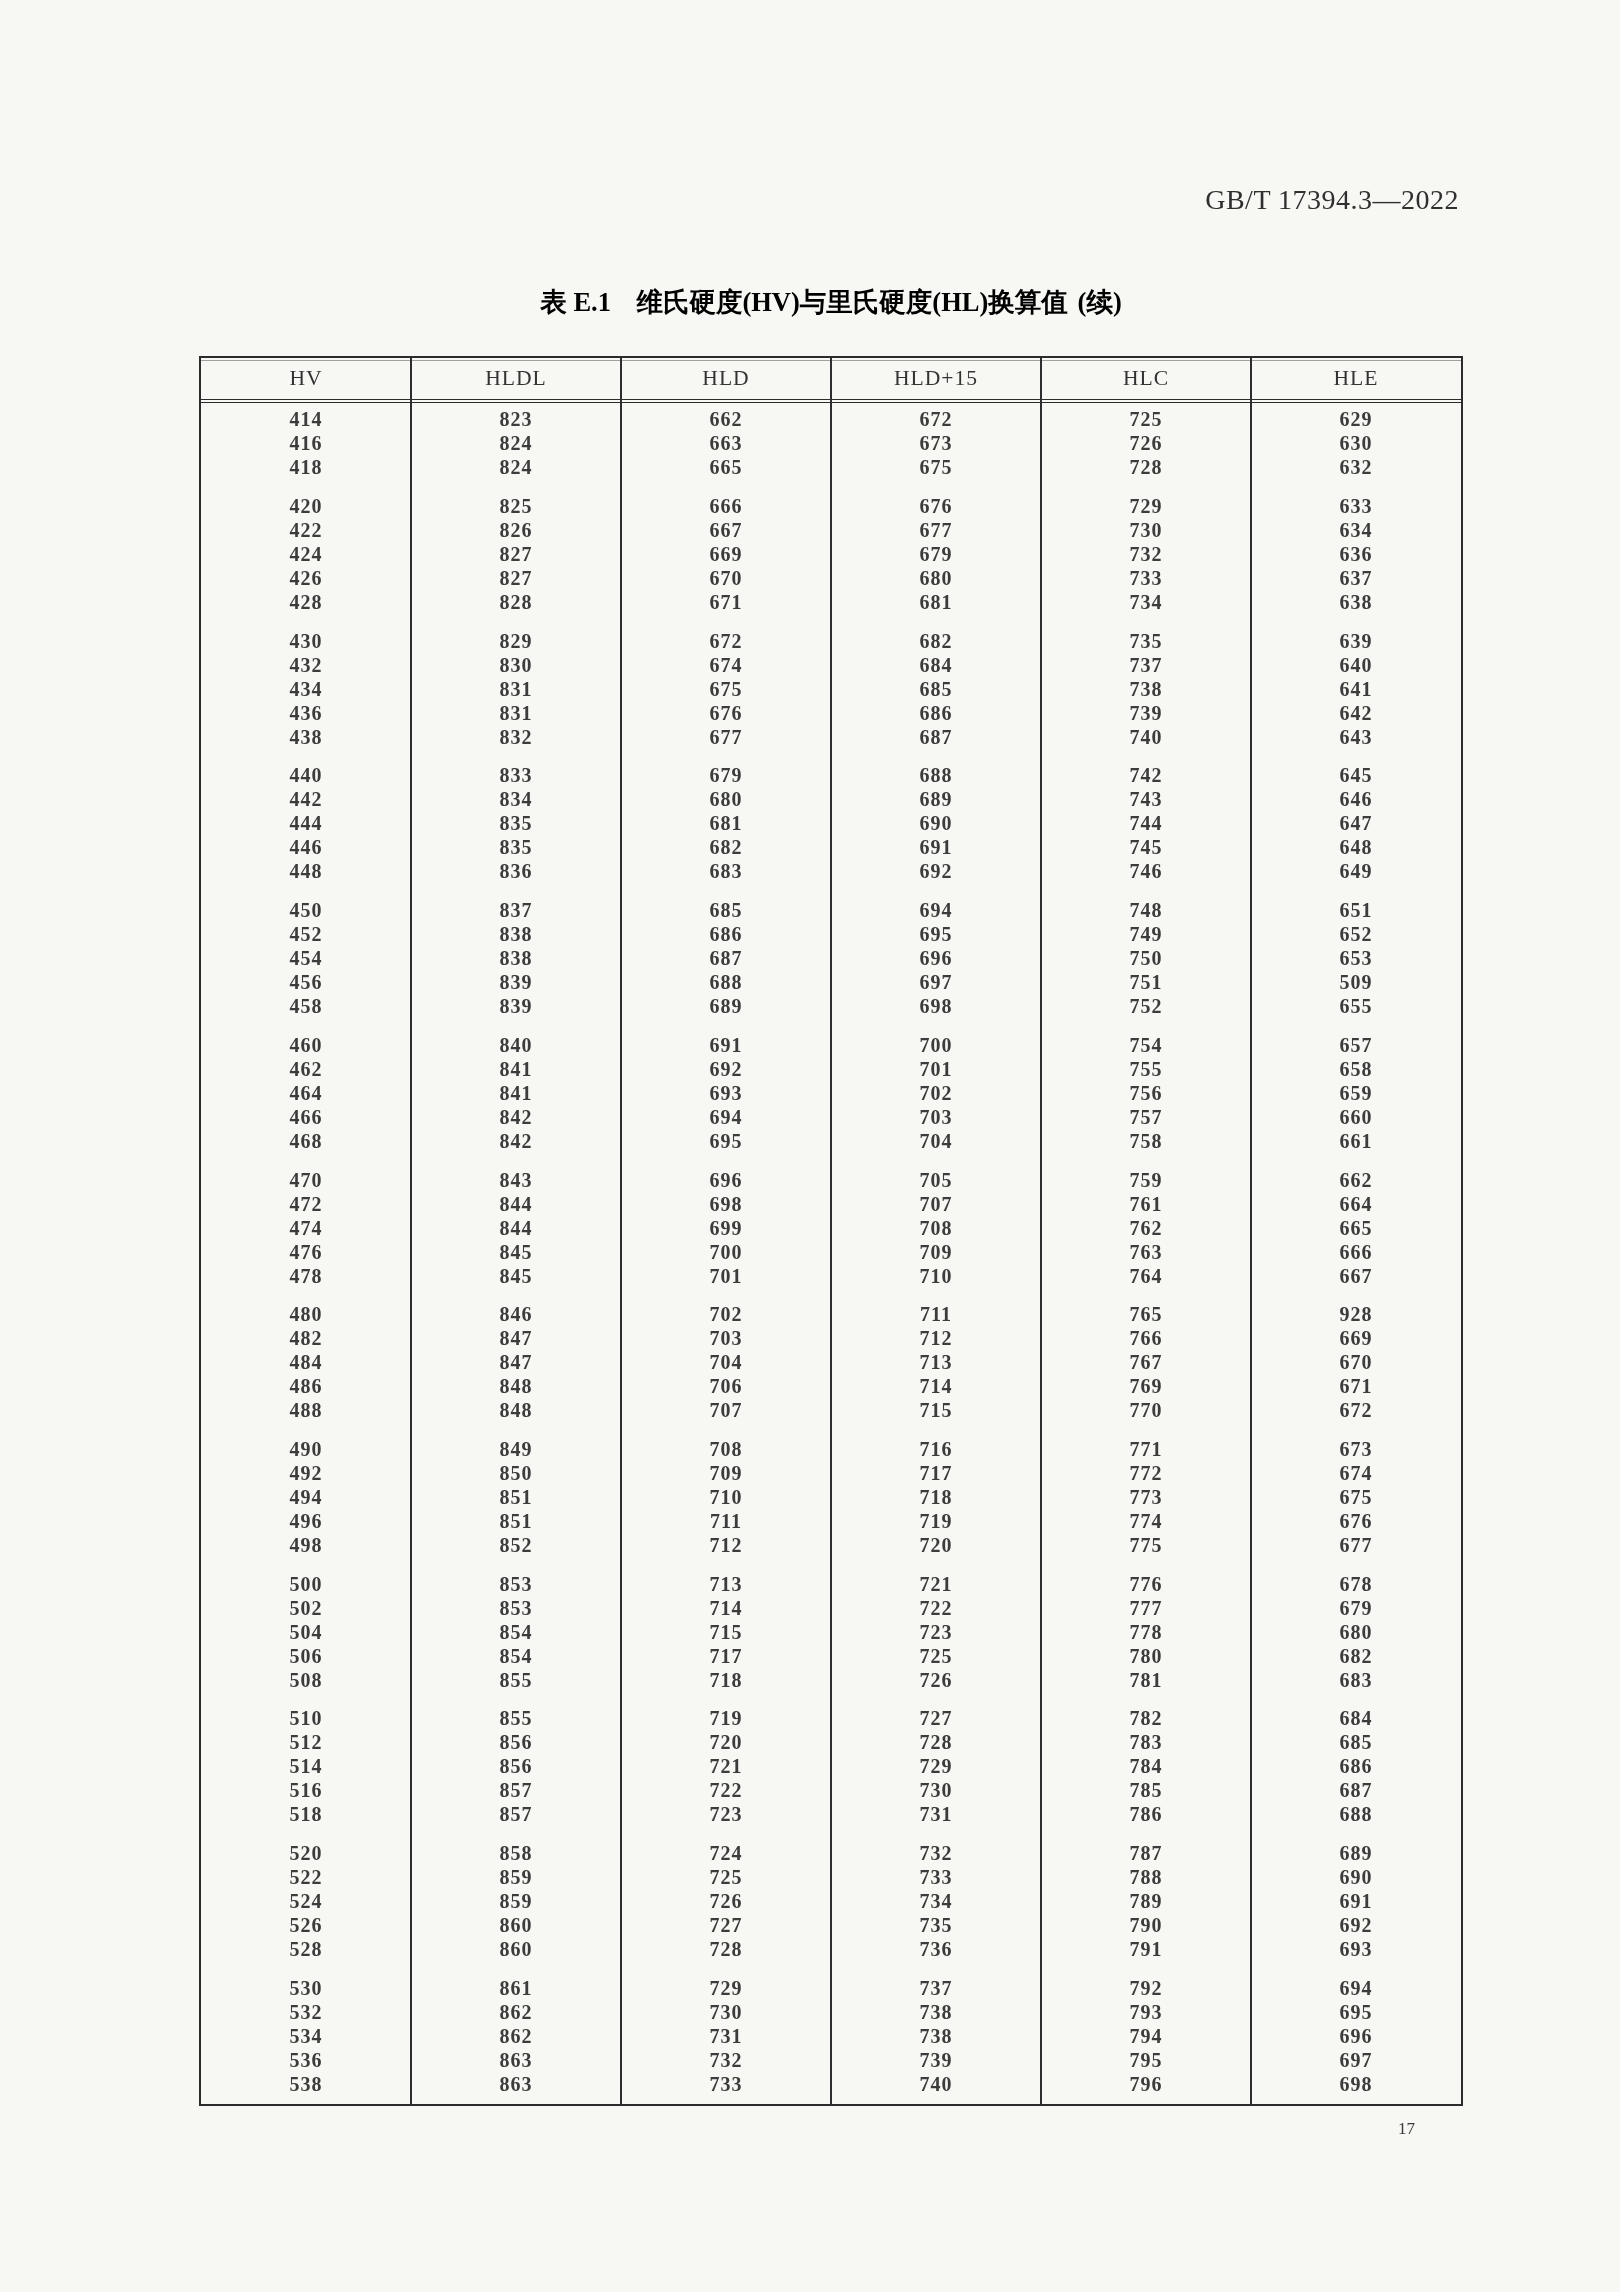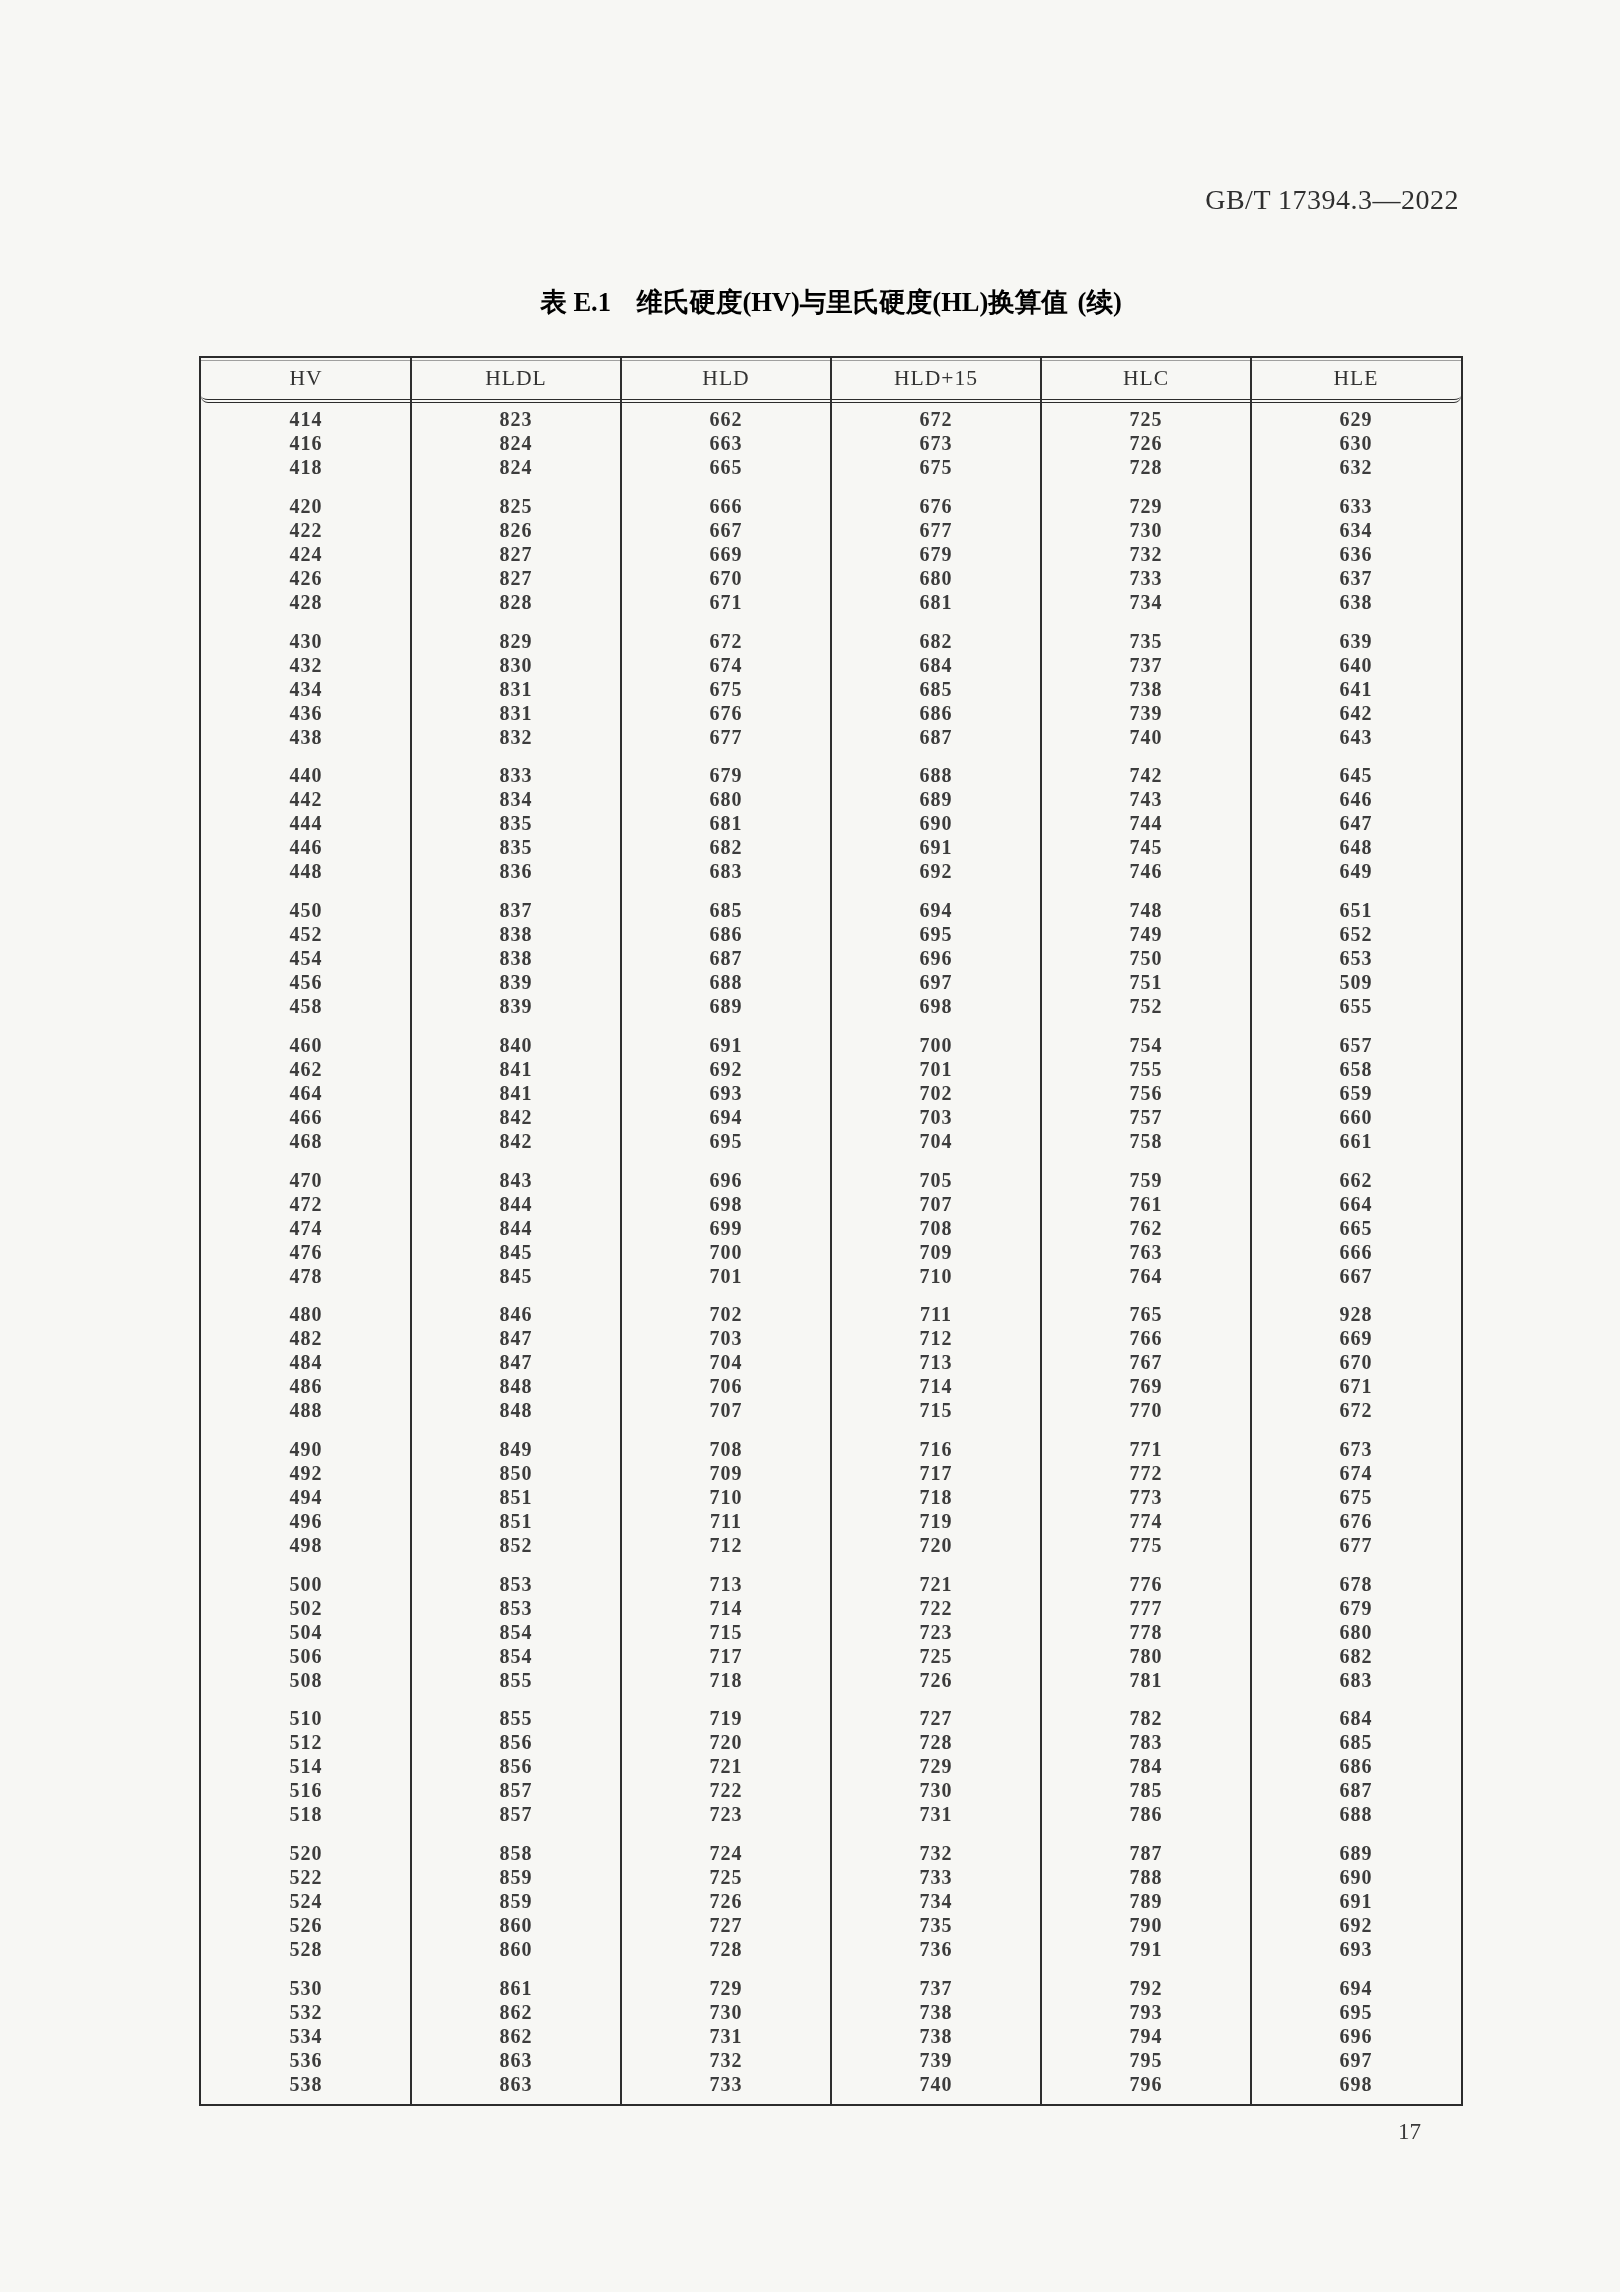--- a/index.html
+++ b/index.html
@@ -69,42 +69,41 @@
     display: grid;
     grid-template-columns: repeat(6, 1fr);
     height: 45px;
     align-items: center;
     text-align: center;
     font-size: 21.6px;
     letter-spacing: 1px;
     border-bottom: 4.9px double #2c2c2c;
     box-sizing: border-box;
     color: #333;
-    border-radius: 7px;
   }
   .tbody {
     padding-top: 4.9px;
   }
   .tgroup { margin-bottom: 14.7px; font-weight: bold; }
   .tgroup:last-child { margin-bottom: 16px; }
   .trow {
     display: grid;
     grid-template-columns: repeat(6, 1fr);
     height: 24px;
     align-items: center;
     text-align: center;
     font-size: 20px;
     letter-spacing: 1px;
     color: #3c3c3c;
   }
   .page-number {
     position: absolute;
     top: 2119px;
     left: 1398px;
-    font-size: 23px;
+    font-size: 17px;
     color: #3a3a3a;
   }
 </style>
 </head>
 <body>
 
 <div class="page">
 
   <div class="doc-number">GB/T 17394.3—2022</div>
 

